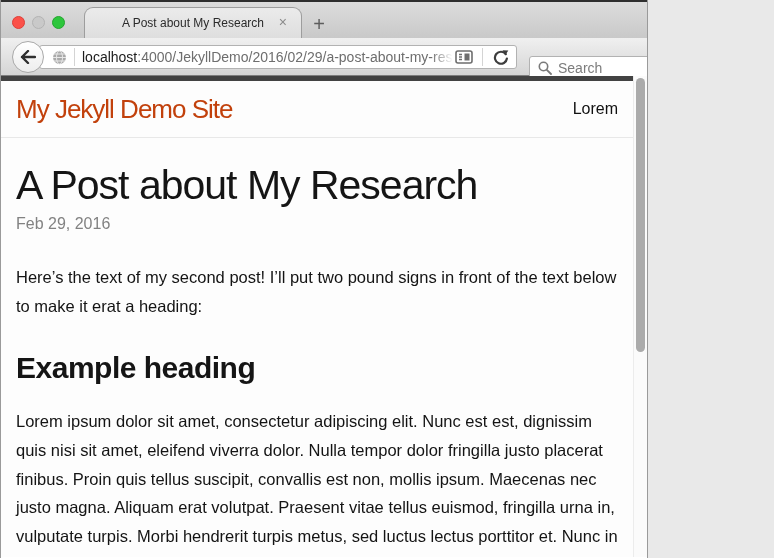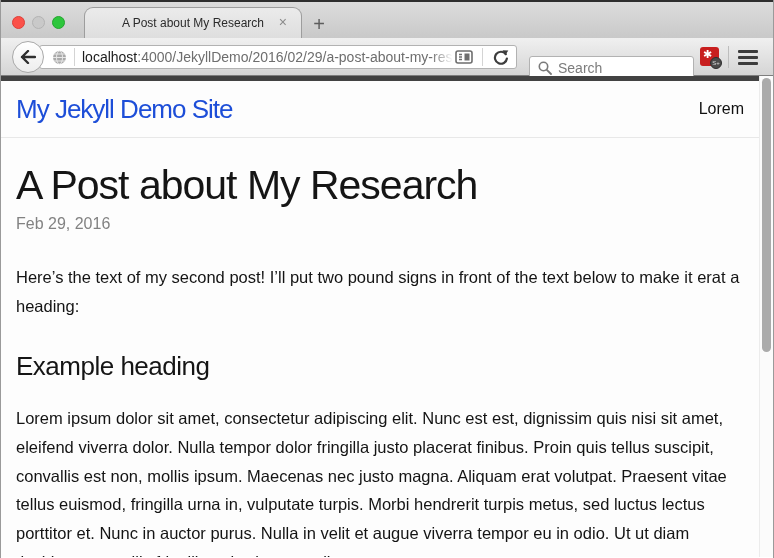--- a/index.html
+++ b/index.html
@@ -1,20 +1,20 @@
 <!DOCTYPE html>
 <html><head>
 <meta charset="utf-8">
 <style>
   * { margin: 0; padding: 0; box-sizing: border-box; }
   html, body { background: #e9e9e9; }
   body { font-family: "Liberation Sans", sans-serif; }
 
   .window {
-    width: 774px; height: 558px;
+    width: 648px; height: 558px;
     background: #fff;
     overflow: hidden;
     position: relative;
     border-left: 1px solid #9a9a9a;
     border-right: 1px solid #9a9a9a;
   }
 
   
   .tab-bar {
     height: 38px;
@@ -115,31 +115,31 @@
     height: 481px; background: #fdfdfd; position: relative; overflow: hidden;
     color: #111;
   }
   .site-header {
     border-top: 5px solid #424242;
     border-bottom: 1px solid #e8e8e8;
     min-height: 56px;
   }
   .wrapper { padding: 0 15px; margin-right: 14px; }
   .site-header .wrapper { display: flex; align-items: center; justify-content: space-between; height: 56px; }
-  .site-title { font-size: 26px; letter-spacing: -1px; color: #1d4ed8; font-weight: 400; text-decoration: none; }
+  .site-title { font-size: 26px; letter-spacing: -1px; color: #c2410c; font-weight: 400; text-decoration: none; }
   .site-nav a { font-size: 16px; color: #111; text-decoration: none; }
 
   .post-title {
     font-size: 41px; font-weight: 400; letter-spacing: -1px; line-height: 1.05;
     color: #151515; margin: 26px 0 8px;
   }
   .post-meta { font-size: 16px; color: #828282; }
   .post-content p { font-size: 16.5px; line-height: 1.75; margin: 30px 0 15px; color: #141414; }
   .post-content p.body-para { margin-top: 22px; }
-  .section-heading { font-size: 26px; font-weight: 400; color: #151515; margin: 30px 0 12px; letter-spacing: -0.5px; }
+  .section-heading { font-size: 30px; font-weight: 700; color: #151515; margin: 30px 0 12px; letter-spacing: -0.5px; }
 
   
   .scrollbar {
     position: absolute; top: 0; right: 0; width: 14px; height: 100%;
     background: #fbfbfb; border-left: 1px solid #ececec; z-index: 5;
   }
   .scroll-thumb {
     position: absolute; top: 2px; left: 2px;
     width: 9px; height: 274px;
     background: #ababab; border-radius: 5px;

